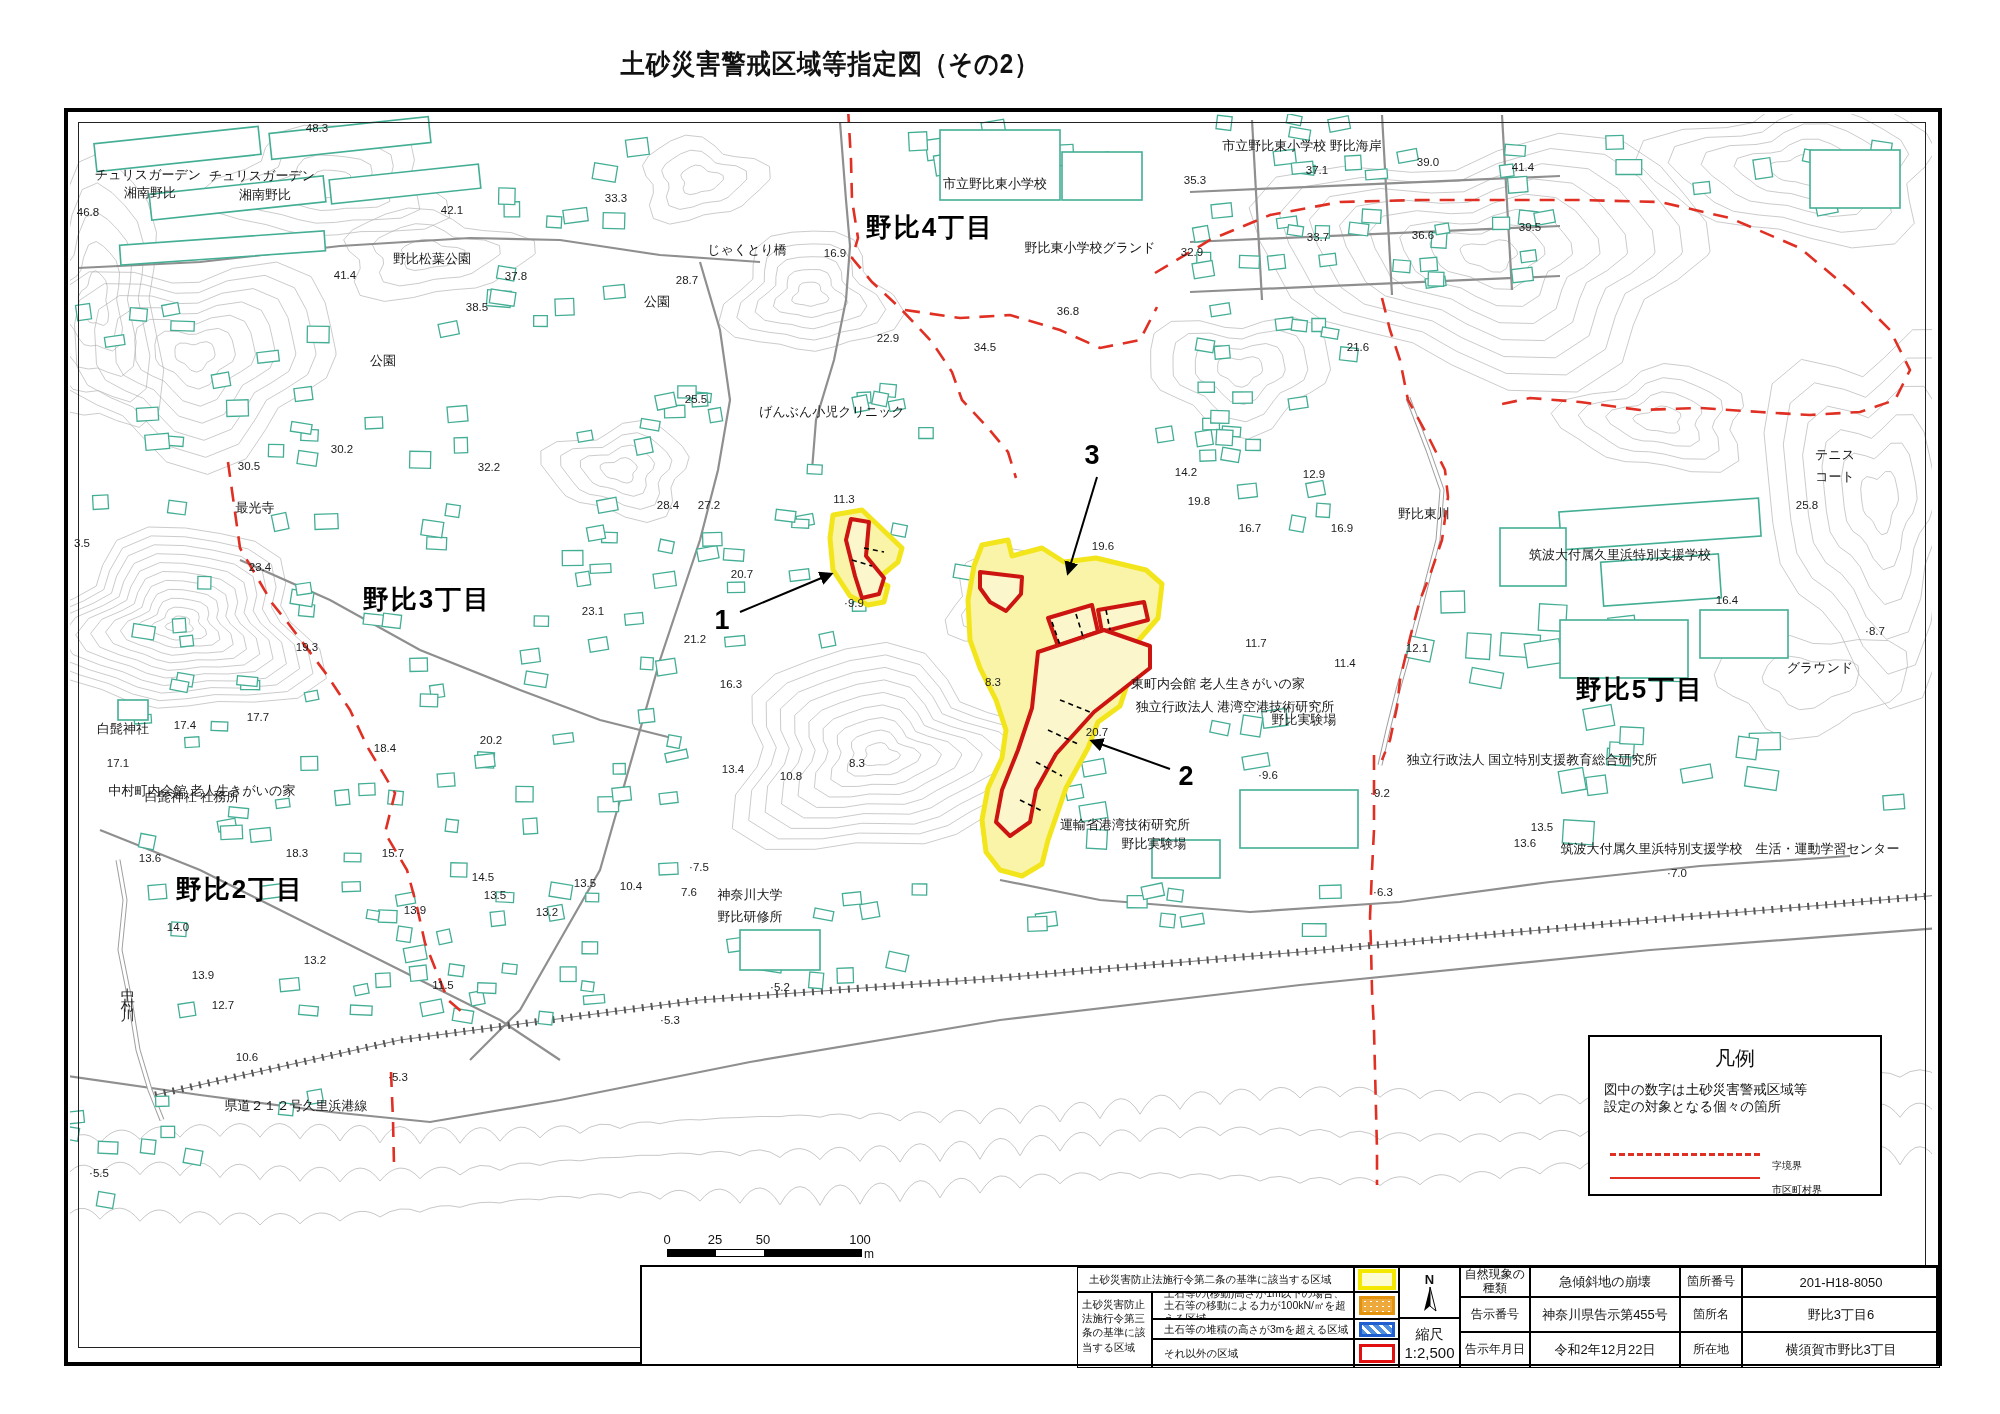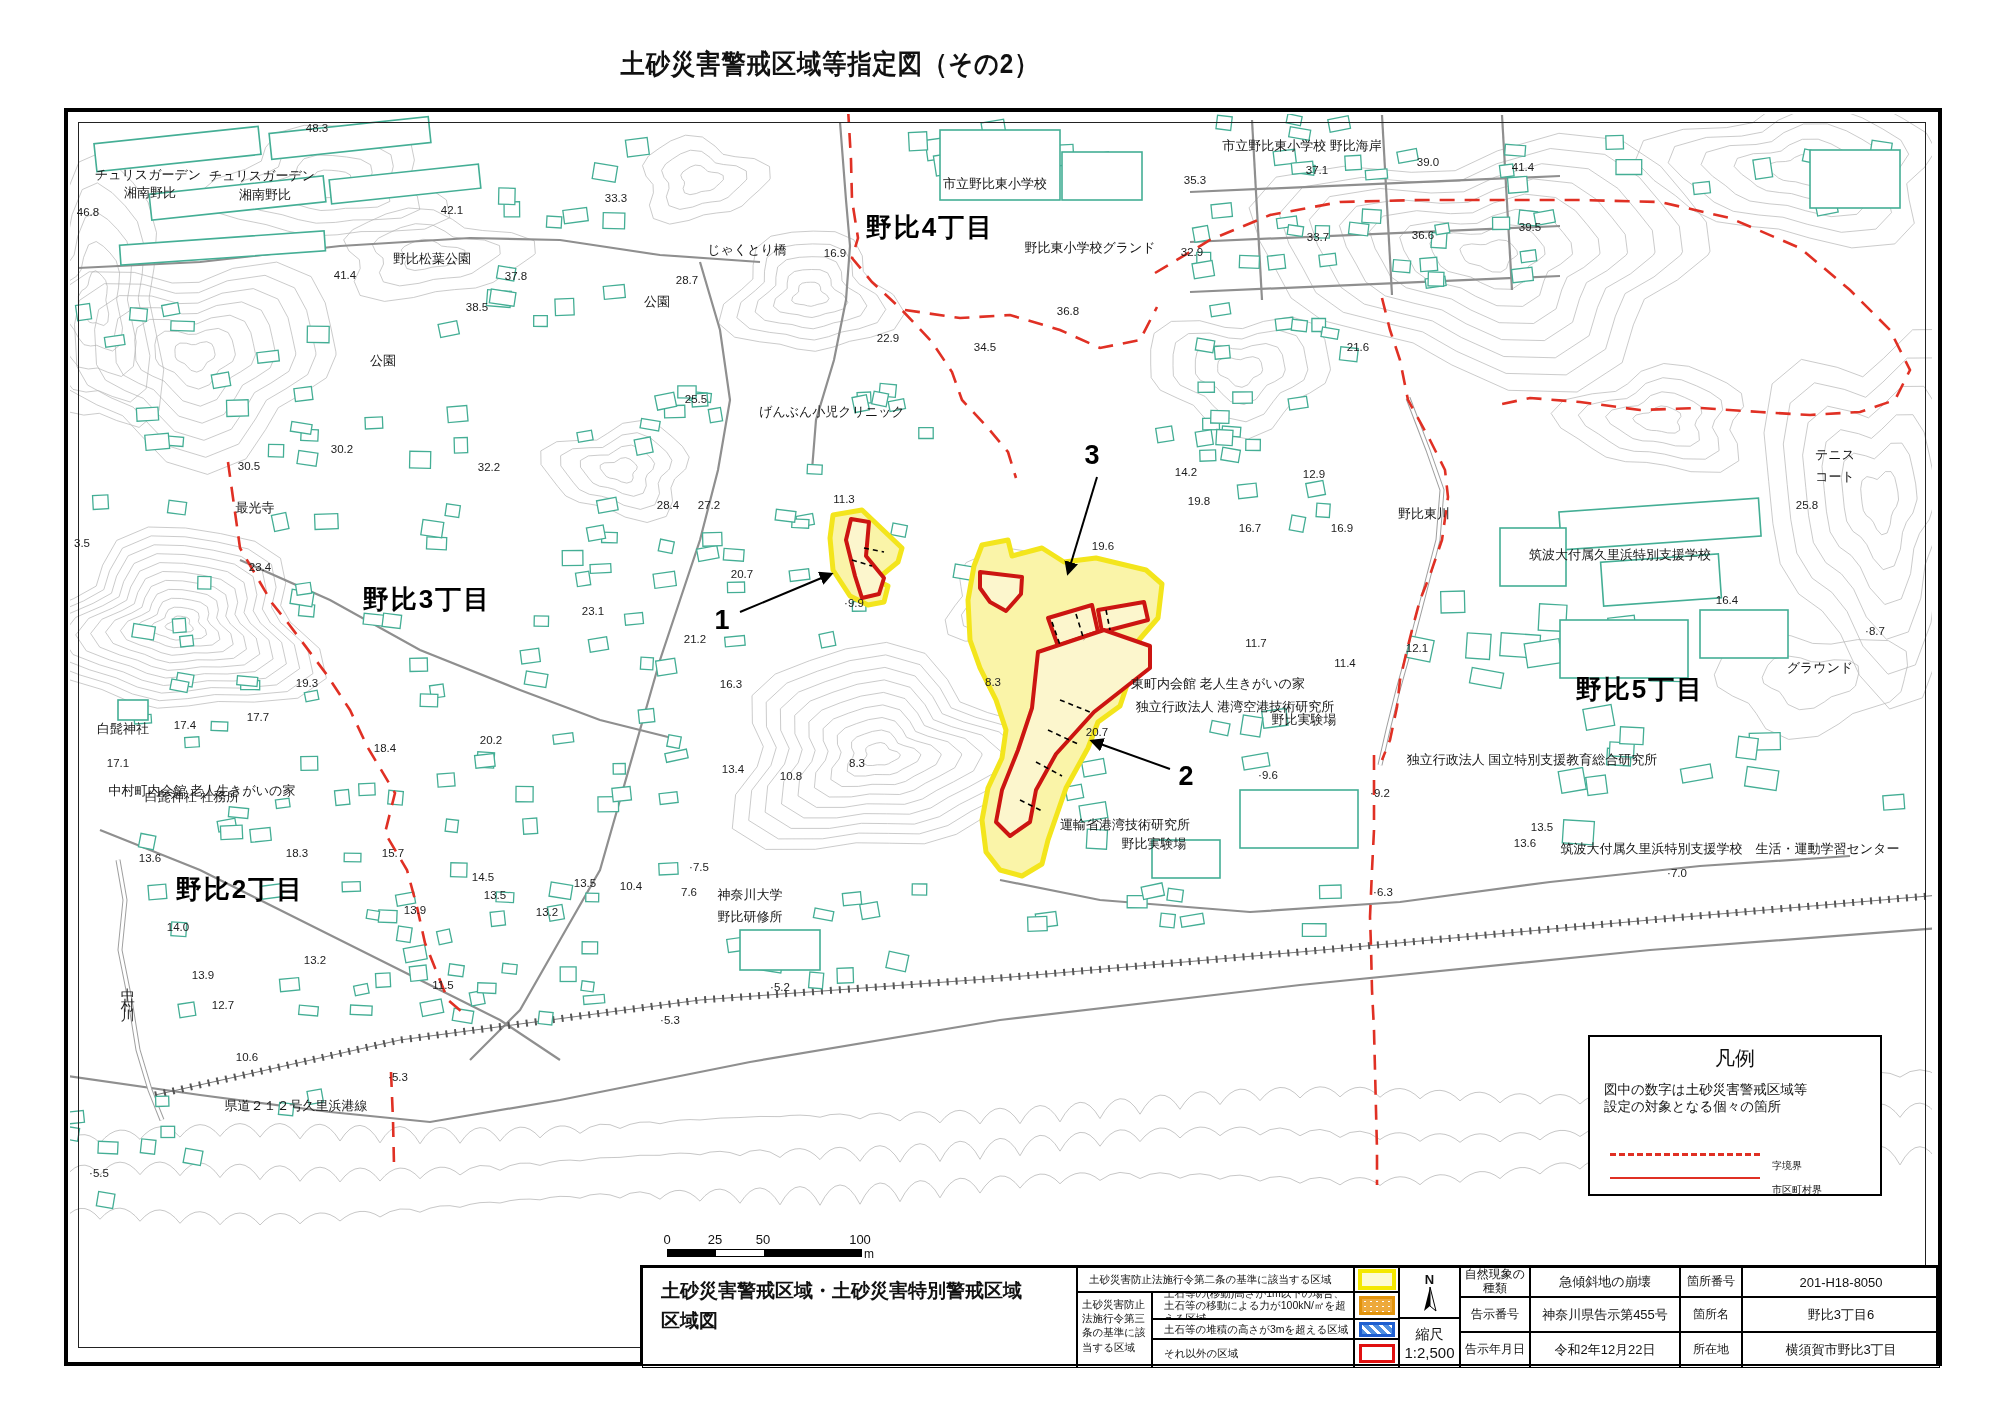--- a/index.html
+++ b/index.html
@@ -560,21 +560,21 @@
       <div class="mlab elev" style="left: 1250px; top: 528px;">16.7</div>
       <div class="mlab elev" style="left: 1342px; top: 528px;">16.9</div>
       <div class="mlab elev" style="left: 1186px; top: 472px;">14.2</div>
       <div class="mlab elev" style="left: 1314px; top: 474px;">12.9</div>
       <div class="mlab elev" style="left: 1807px; top: 505px;">25.8</div>
       <div class="mlab elev" style="left: 82px; top: 543px;">3.5</div>
       <div class="mlab elev" style="left: 260px; top: 567px;">23.4</div>
       <div class="mlab elev" style="left: 742px; top: 574px;">20.7</div>
       <div class="mlab elev" style="left: 854px; top: 603px;">·9.9</div>
       <div class="mlab elev" style="left: 593px; top: 611px;">23.1</div>
-      <div class="mlab elev" style="left: 307px; top: 647px; margin-top: 36px;">19.3</div>
+      <div class="mlab elev" style="left: 307px; top: 647px;">19.3</div>
       <div class="mlab elev" style="left: 695px; top: 639px;">21.2</div>
       <div class="mlab elev" style="left: 1256px; top: 643px;">11.7</div>
       <div class="mlab elev" style="left: 1345px; top: 663px;">11.4</div>
       <div class="mlab elev" style="left: 1417px; top: 648px;">12.1</div>
       <div class="mlab elev" style="left: 1727px; top: 600px;">16.4</div>
       <div class="mlab elev" style="left: 731px; top: 684px;">16.3</div>
       <div class="mlab elev" style="left: 993px; top: 682px;">8.3</div>
       <div class="mlab elev" style="left: 1097px; top: 732px;">20.7</div>
       <div class="mlab elev" style="left: 258px; top: 717px;">17.7</div>
       <div class="mlab elev" style="left: 185px; top: 725px;">17.4</div>
@@ -679,23 +679,20 @@
     <div class="sb-tick" style="left:205px">100</div>
     <div class="sb-bar">
       <div class="sb-seg" style="width:48px;background:#000"></div>
       <div class="sb-seg" style="width:48px;background:#fff"></div>
       <div class="sb-seg" style="width:97px;background:#000"></div>
     </div>
     <div class="sb-unit">m</div>
   </div>
 
   <div id="info-table">
-    <div class="cell t-title" style="left:0;top:0;width:435px;height:101px;align-items:flex-start;padding-top:8px">
-      <div><span>土砂災害警戒区域・土砂災害特別警戒区域</span><br><span>区域図</span></div>
-    </div>
 
     <div class="cell t-leg" style="left:435px;top:0;width:277px;height:25px">土砂災害防止法施行令第二条の基準に該当する区域</div>
     <div class="cell" style="left:712px;top:0;width:45px;height:25px">
         <div class="sw sw-yellow"></div>
       </div>
 
     <div class="cell t-grp" style="left:435px;top:25px;width:75px;height:76px;align-items:flex-start;padding-top:4px">土砂災害防止法施行令第三条の基準に該当する区域</div>
 
     <div class="cell t-leg" style="left:510px;top:25px;width:202px;height:27px">
       <div><span>土石等の(移動)高さが1m以下の場合、</span><br><span>土石等の移動による力が100kN/㎡を超える区域</span></div>

